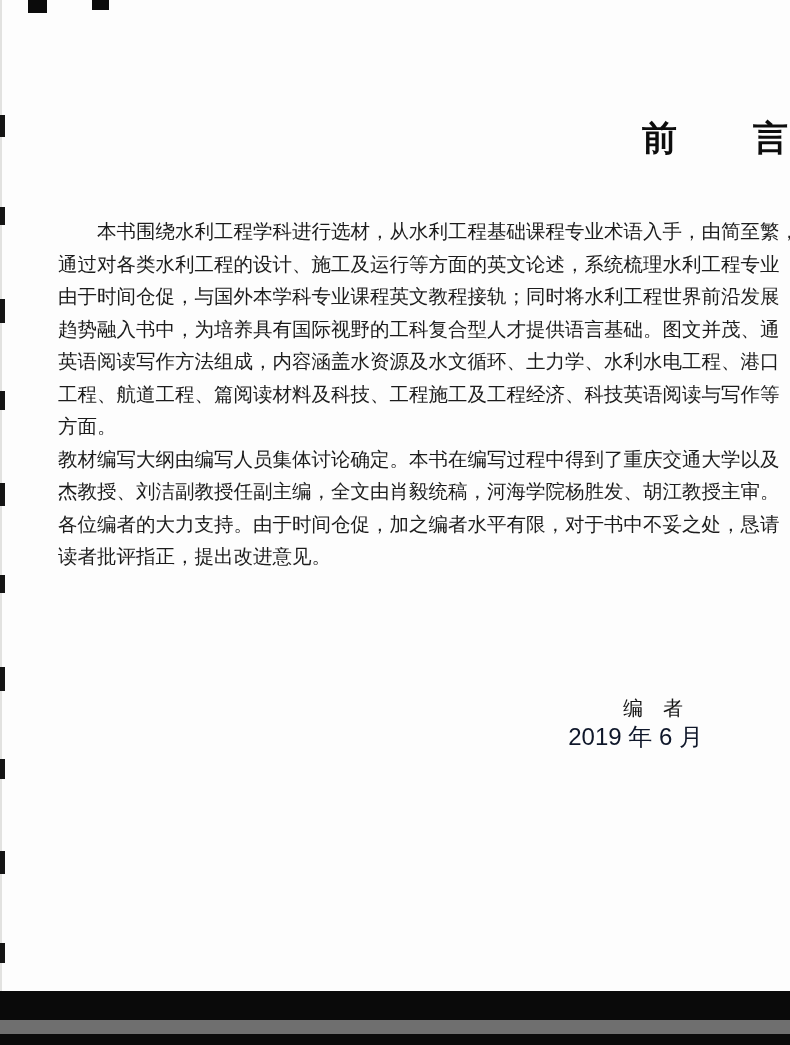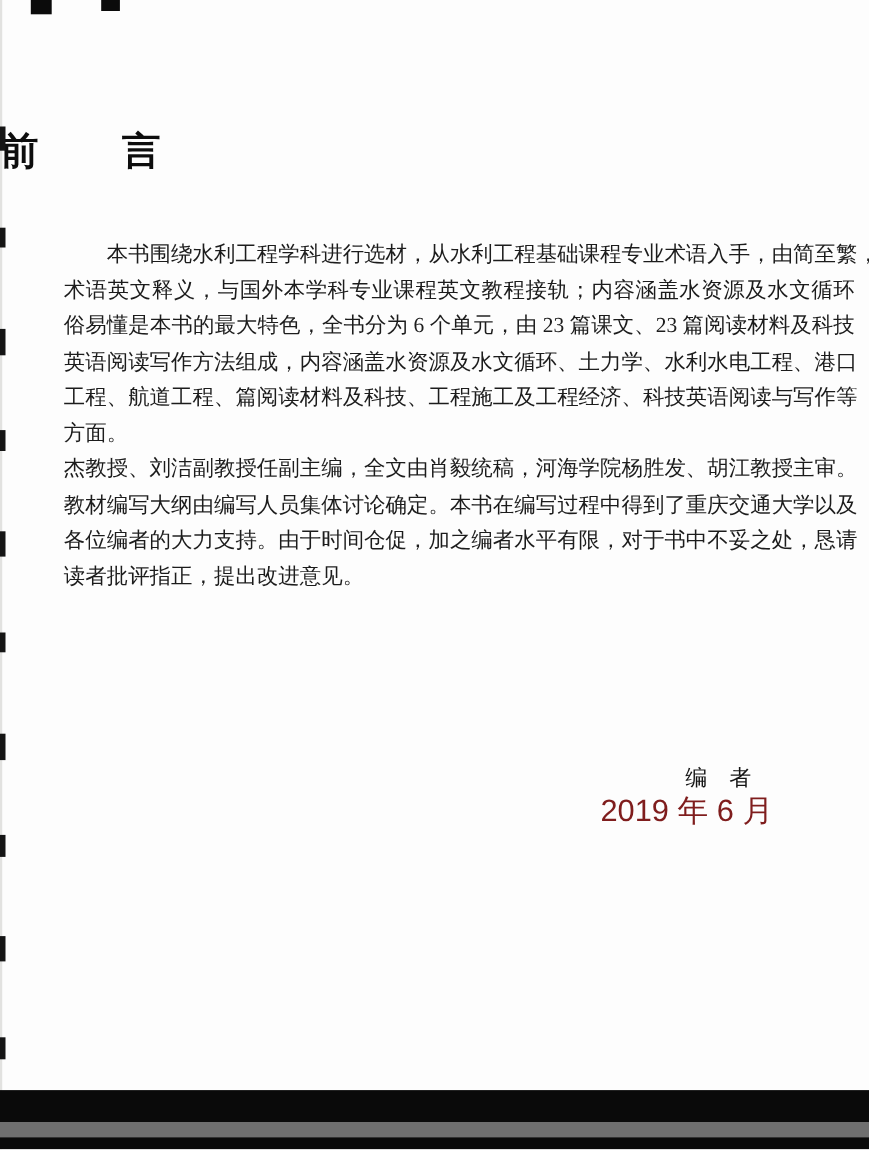--- a/index.html
+++ b/index.html
@@ -15,21 +15,21 @@
     overflow: hidden;
     font-family: "Liberation Serif", "DejaVu Serif", serif;
     color: #1f1f1f;
   }
   
   .title {
     position: absolute;
     top: 118px;
     left: 0;
     width: 790px;
-    text-align: left;
+    text-align: right;
     font-family: "Liberation Sans", "DejaVu Sans", sans-serif;
     font-weight: 700;
     font-size: 35px;
     line-height: 40px;
     color: #0d0d0d;
     letter-spacing: 2px;
     white-space: pre;
   }
   
   .body-text {
@@ -66,23 +66,23 @@
     line-height: 22px;
     color: #141414;
     white-space: pre;
     margin-left: 28px;
   }
   .date {
     position: absolute;
     top: 726px;
     right: 87px;
     font-family: "Liberation Sans", "DejaVu Sans", sans-serif;
-    font-size: 28px;
+    font-size: 24px;
     line-height: 22px;
-    color: #7f1d1d;
+    color: #0f172a;
     white-space: pre;
   }
   
   .artifact { position: absolute; background: #0b0b0b; }
   .left-edge-line {
     position: absolute;
     left: 0; top: 0;
     width: 2px; height: 1045px;
     background: #e2e2e0;
   }
@@ -113,29 +113,30 @@
 </head>
 <body>
 
 <div class="page">
 
   <div class="title">前　　言</div>
 
   <div class="body-text">
     <div>
       <div class="line indent">本书围绕水利工程学科进行选材，从水利工程基础课程专业术语入手，由简至繁，</div>
-      <div class="line">术语英文释义，与国外本学科专业课程英文教程接轨；内容涵盖水资源及水文循环</div>
-      <div class="line">俗易懂是本书的最大特色，全书分为 6 个单元，由 23 篇课文、23 篇阅读材料及科技</div>
+      <div class="line">通过对各类水利工程的设计、施工及运行等方面的英文论述，系统梳理水利工程专业</div>
+      <div class="line">由于时间仓促，与国外本学科专业课程英文教程接轨；同时将水利工程世界前沿发展</div>
+      <div class="line">趋势融入书中，为培养具有国际视野的工科复合型人才提供语言基础。图文并茂、通</div>
       <div class="line">英语阅读写作方法组成，内容涵盖水资源及水文循环、土力学、水利水电工程、港口</div>
       <div class="line">工程、航道工程、篇阅读材料及科技、工程施工及工程经济、科技英语阅读与写作等</div>
       <div class="line short">方面。</div>
     </div>
     <div>
+      <div class="line">教材编写大纲由编写人员集体讨论确定。本书在编写过程中得到了重庆交通大学以及</div>
       <div class="line">杰教授、刘洁副教授任副主编，全文由肖毅统稿，河海学院杨胜发、胡江教授主审。</div>
-      <div class="line">教材编写大纲由编写人员集体讨论确定。本书在编写过程中得到了重庆交通大学以及</div>
       <div class="line">各位编者的大力支持。由于时间仓促，加之编者水平有限，对于书中不妥之处，恳请</div>
       <div class="line short">读者批评指正，提出改进意见。</div>
     </div>
   </div>
 
   <div class="sig">编　者</div>
   <div class="date">2019 年 6 月</div>
 
   <div class="left-edge-line"></div>
   <div class="artifact top-mark-1"></div>

